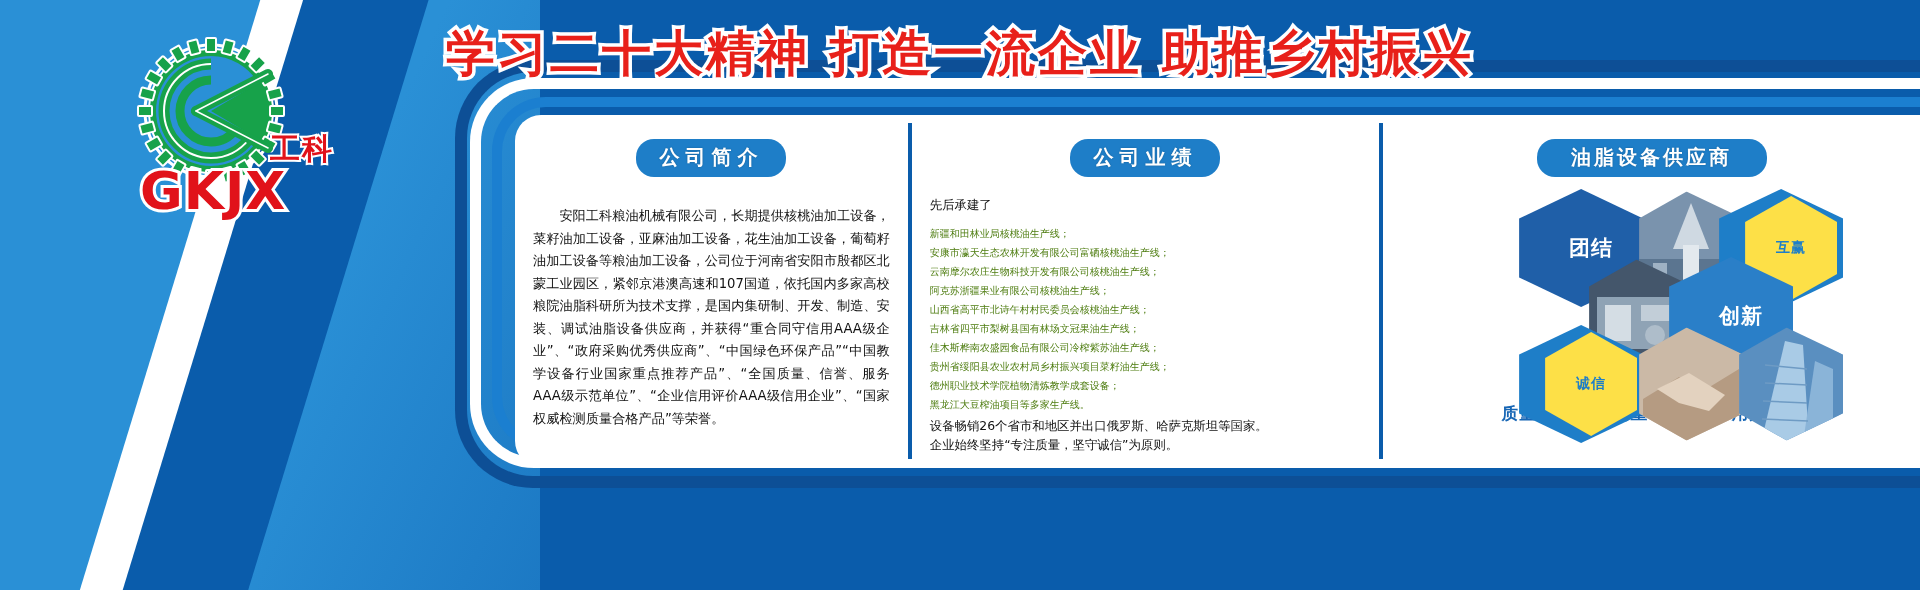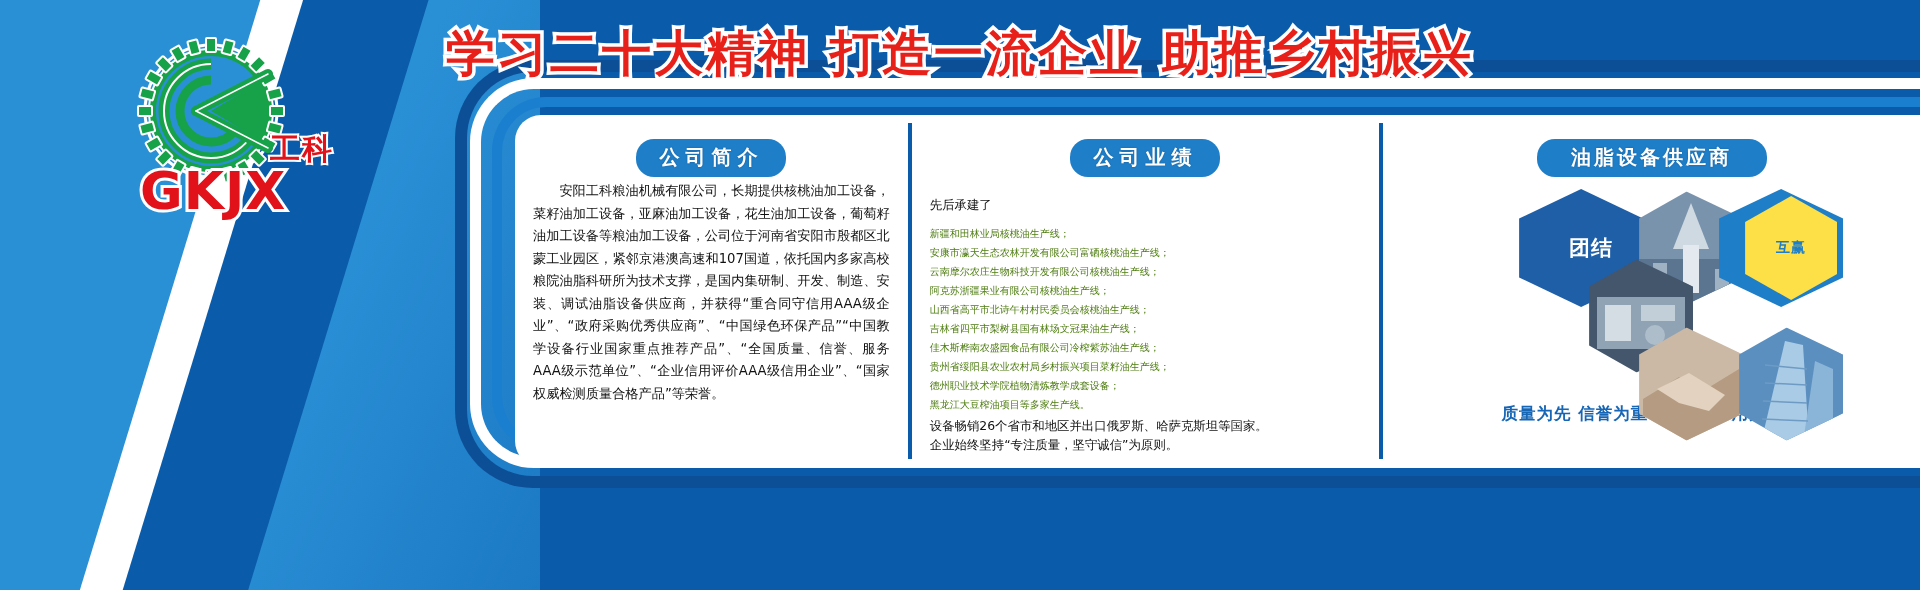--- a/index.html
+++ b/index.html
@@ -85,21 +85,21 @@
 
   .pill{
     margin:10px auto 0 auto;background:#1e7ec8;color:#ffffff;
     border-radius:18px;font-size:20px;font-weight:bold;letter-spacing:6px;
     text-align:center;padding:5px 0 6px 0;width:150px;
     text-shadow:0 0 2px rgba(0,0,0,.25);
   }
   .pill.wide{width:230px;letter-spacing:3px;}
 
   .body1{
-    margin-top:3px;font-size:13.2px;line-height:22.5px;color:#111;
+    margin-top:28px;font-size:13.2px;line-height:22.5px;color:#111;
     text-align:justify;text-indent:2em;
   }
   .p2 .lead{margin-top:18px;font-size:12.4px;line-height:19px;color:#111;}
   .list-red{margin-top:10px;font-size:10px;line-height:19px;color:#4d7c0f;}
   .list-red div{white-space:nowrap;}
   .p2 .tail{margin-top:2px;font-size:12.4px;line-height:19px;color:#111;}
 
   
   .hexwrap{position:relative;width:100%;height:210px;margin-top:10px;}
   .hex{
@@ -249,21 +249,29 @@
 
         <div class="hex" style="left:168px;top:70px;">
           <svg class="photo" viewBox="0 0 104 118">
             <rect width="104" height="118" fill="#44566b"></rect>
             <rect x="8" y="40" width="88" height="52" fill="#8fa3b5"></rect>
             <rect x="16" y="48" width="26" height="36" fill="#d4dde4"></rect>
             <rect x="52" y="48" width="34" height="16" fill="#c2ced8"></rect>
             <circle cx="66" cy="78" r="10" fill="#aebdca"></circle>
           </svg>
         </div>
-
+        <div class="hex solid2" style="left:268px;top:70px;">
+          <span>创新</span>
+        </div>
+
+        <div class="hex ring" style="left:118px;top:138px;">
+          <div class="inner white">
+            <span>诚信</span>
+          </div>
+        </div>
         <div class="hex" style="left:218px;top:138px;">
           <svg class="photo" viewBox="0 0 104 118">
             <rect width="104" height="118" fill="#cbb9a6"></rect>
             <path d="M4 74 L40 52 L64 66 L100 44 L100 118 L4 118 Z" fill="#b59b82"></path>
             <path d="M18 64 L50 48 L86 70 L70 86 L40 78 Z" fill="#e3d2bf"></path>
           </svg>
         </div>
         <div class="hex" style="left:318px;top:138px;">
           <svg class="photo" viewBox="0 0 104 118">
             <rect width="104" height="118" fill="#5a8fc0"></rect>

